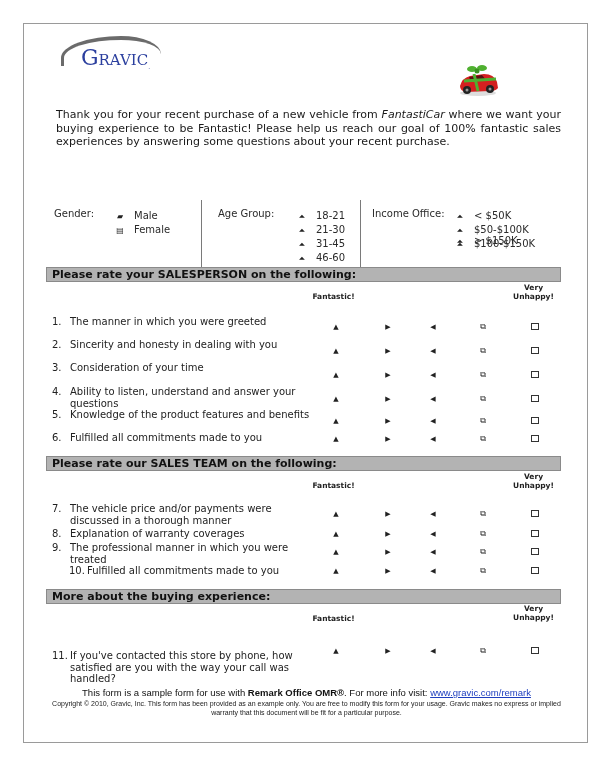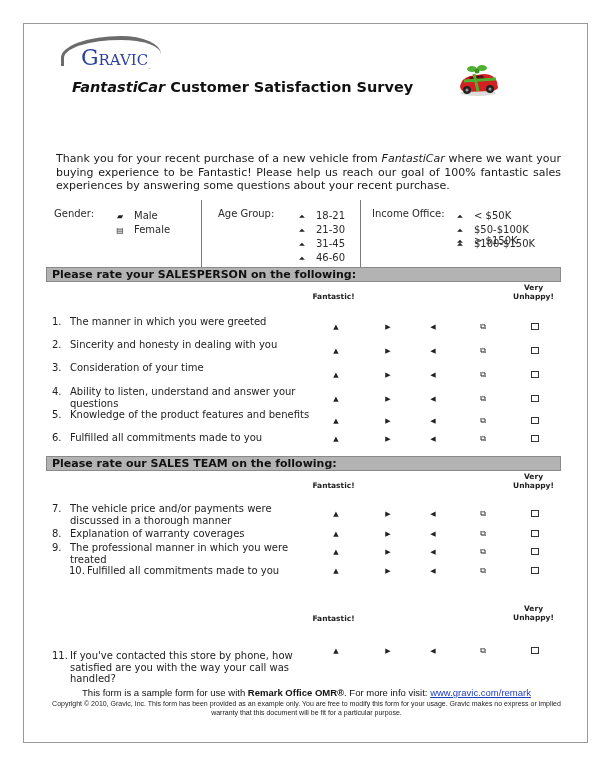--- a/index.html
+++ b/index.html
@@ -27,21 +27,21 @@
 
     .title {
       position: absolute; left: 48px; top: 55px; font-size: 14.5px; font-weight: bold; color: #111;
     }
     .title i { font-style: italic; }
 
     .car { position: absolute; left: 432px; top: 40px; width: 44px; height: 34px; }
 
     .intro {
       position: absolute; left: 32px; top: 84px; width: 505px;
-      font-size: 11px; line-height: 13.5px; text-align: justify; color: #1a1a1a; margin-top: 44px;
+      font-size: 11px; line-height: 13.5px; text-align: justify; color: #1a1a1a;
     }
 
     .section-bar {
       position: absolute; left: 22px; width: 515px; height: 15px;
       background: #b3b3b3; border: 1px solid #8a8a8a;
       font-size: 11px; font-weight: bold; line-height: 13px; padding-left: 5px; color: #111;
     }
 
     .demo { position: absolute; left: 22px; top: 176px; width: 515px; height: 80px; font-size: 10px; color: #2a2a2a; }
     .vline { position: absolute; top: 0; width: 1px; height: 80px; background: #7a7a7a; }
@@ -71,21 +71,20 @@
 </head>
 <body>
 
 <div class="page">
 
   <div class="logo">
     <div class="swoosh"></div>
     <div class="text"><span>Gravic</span><span class="reg">.</span></div>
   </div>
 
-  <div class="title"><i>FantastiCar</i><span> Customer Satisfaction Survey</span></div>
 
   <svg class="car" viewBox="0 0 44 34">
     <ellipse cx="22" cy="29" rx="18" ry="3" fill="#ddd"></ellipse>
     <path d="M4 22 Q6 14 14 12 L28 10 Q38 10 41 18 L42 24 Q40 27 34 27 L10 28 Q4 27 4 22 Z" fill="#d42020"></path>
     <path d="M13 13 L26 11 L30 16 L15 18 Z" fill="#5a1010"></path>
     <circle cx="11" cy="26" r="4" fill="#222"></circle>
       <circle cx="34" cy="25" r="4" fill="#222"></circle>
     <circle cx="11" cy="26" r="1.5" fill="#999"></circle>
       <circle cx="34" cy="25" r="1.5" fill="#999"></circle>
     <path d="M18 10 L22 27 M8 17 L40 15" stroke="#4fb030" stroke-width="3" fill="none"></path>
@@ -220,20 +219,21 @@
     <div class="rc c3" style="left: 402px; top: 523px;"><span>◀</span></div>
     <div class="rc c4" style="left: 452px; top: 523px;"><span>⧉</span></div>
     <div class="rc c5" style="left: 504px; top: 523px;"><span></span></div>
     <div class="rc c1" style="left: 305px; top: 542px;"><span>▲</span></div>
     <div class="rc c2" style="left: 357px; top: 542px;"><span>▶</span></div>
     <div class="rc c3" style="left: 402px; top: 542px;"><span>◀</span></div>
     <div class="rc c4" style="left: 452px; top: 542px;"><span>⧉</span></div>
     <div class="rc c5" style="left: 504px; top: 542px;"><span></span></div>
     <div id="r-st"></div>
 
+  <div class="section-bar" style="top:565px;">More about the buying experience:</div>
   <div class="hdr" style="left:282px; top:590px; width:55px;">Fantastic!</div>
   <div class="hdr" style="left:482px; top:580px; width:55px;"><span>Very</span><br><span>Unhappy!</span></div>
 
   <div class="q" style="top:610px; width:250px;margin-top:16px;">
       <span class="num">11.</span>
       <span class="txt">If you've contacted this store by phone, how satisfied are you with the way your call was handled?</span>
     </div>
 
   <div class="rc c1" style="left: 305px; top: 622px;"><span>▲</span></div>
     <div class="rc c2" style="left: 357px; top: 622px;"><span>▶</span></div>

